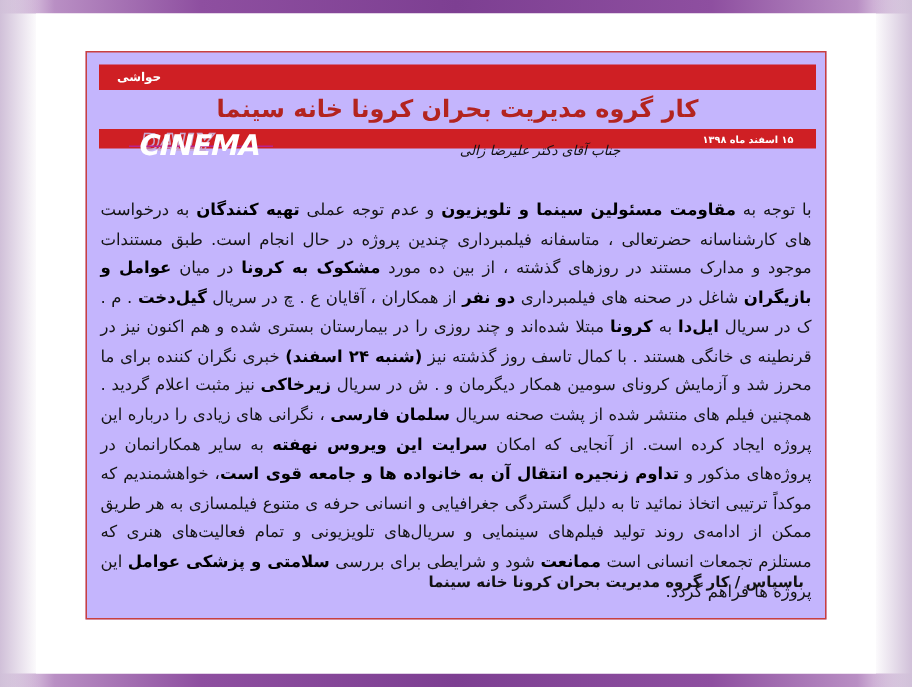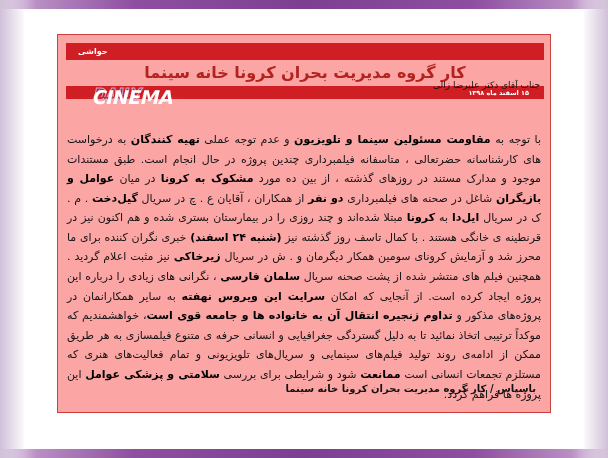--- a/index.html
+++ b/index.html
@@ -62,21 +62,21 @@
 
   
   .letter-box {
     position: absolute;
     left: 33px;
     top: 25px;
     width: 494px;
     height: 379px;
     border: 1px solid #c9403f;
     box-sizing: border-box;
-    background: #fca5a5;
+    background: #c4b5fd;
   }
 
   
   .section-bar {
     position: absolute;
     left: 8px;
     top: 8px;
     width: 478px;
     height: 17px;
     background: #cf1f24;
@@ -166,23 +166,25 @@
     -webkit-text-stroke: 1px #c8a7cf;
     text-shadow: 0 0 0 rgba(0,0,0,0);
     direction: ltr;
     text-align: left;
   }
 
   
   .addressee {
     position: absolute;
     right: 10px;
-    top: 44px;
+    top: 60px;
     width: 360px;
     direction: rtl;
+    text-align: center;
+    font-style: italic;
   }
   .addressee-name {
     font-size: 9px;
     color: #111111;
     line-height: 1.5;
   }
   .addressee-role {
     font-size: 8px;
     color: #1a1a1a;
     line-height: 1.6;

